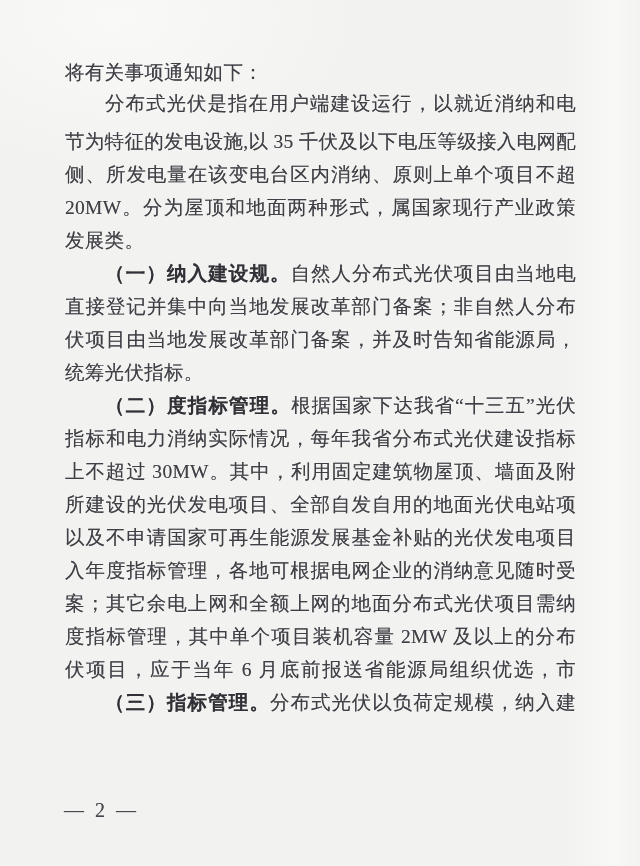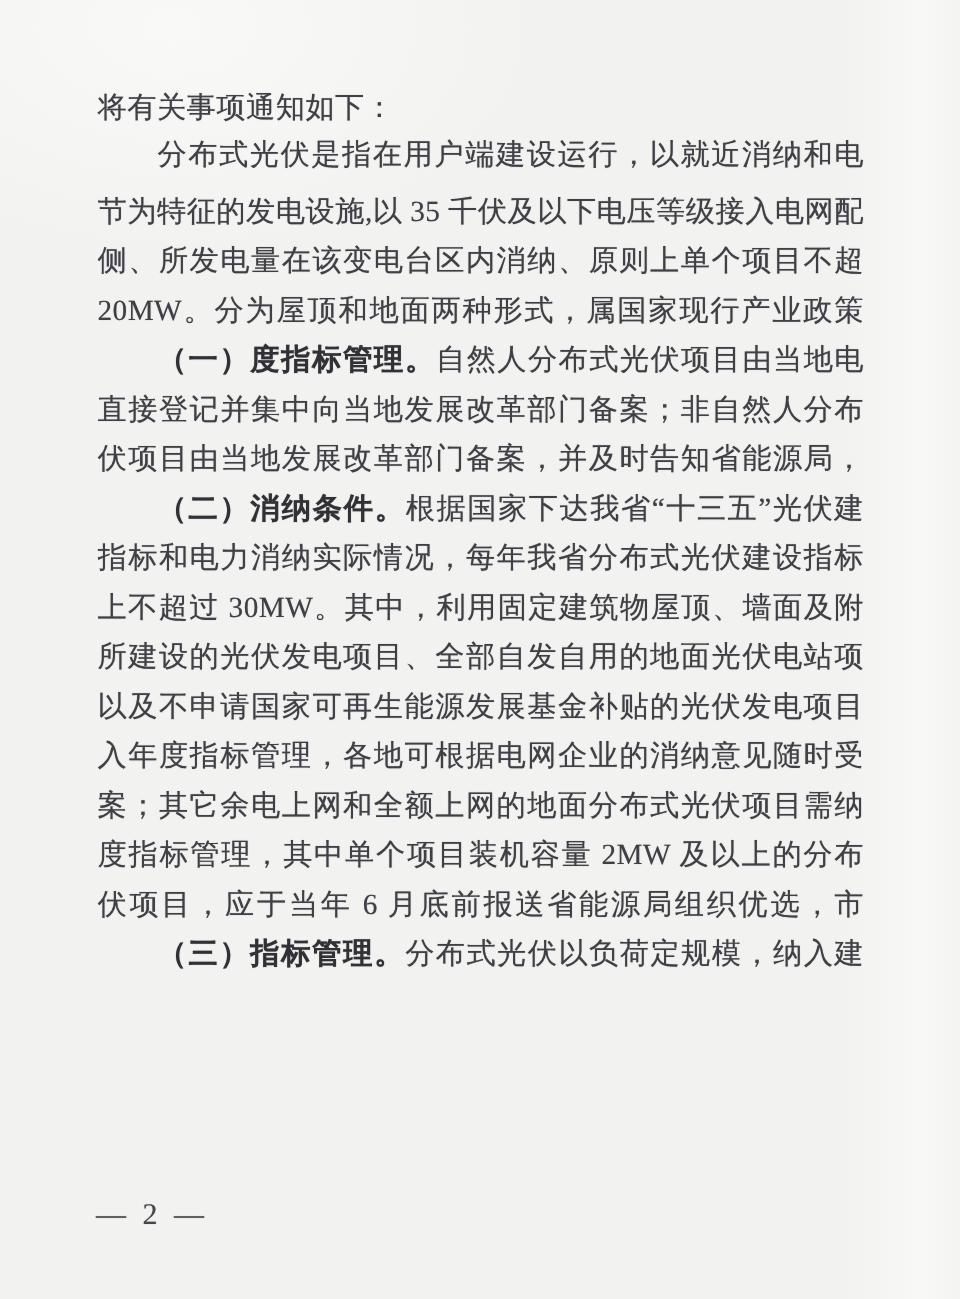--- a/index.html
+++ b/index.html
@@ -66,24 +66,26 @@
 </head>
 <body>
 
 <div class="page">
   <div class="body-text" id="lines-container">
       <div class="line"><span>将有关事项通知如下：</span></div>
       <div class="line indent justify"><span>分布式光伏是指在用户端建设运行，以就近消纳和电网调</span></div>
       <div class="line justify"><span>节为特征的发电设施,以 35 千伏及以下电压等级接入电网配电</span></div>
       <div class="line justify"><span>侧、所发电量在该变电台区内消纳、原则上单个项目不超过</span></div>
       <div class="line justify"><span>20MW。分为屋顶和地面两种形式，属国家现行产业政策鼓励</span></div>
-      <div class="line indent justify"><span class="bold">（一）度指标管理。</span><span>自然人分布式光伏项目由当地电网企业</span></div>
+      <div class="line"><span>发展类。</span></div>
+      <div class="line indent justify"><span class="bold">（一）纳入建设规。</span><span>自然人分布式光伏项目由当地电网企业</span></div>
       <div class="line justify"><span>直接登记并集中向当地发展改革部门备案；非自然人分布式光</span></div>
       <div class="line justify"><span>伏项目由当地发展改革部门备案，并及时告知省能源局，以便</span></div>
-      <div class="line indent justify"><span class="bold">（二）消纳条件。</span><span>根据国家下达我省“十三五”光伏建设</span></div>
+      <div class="line"><span>统筹光伏指标。</span></div>
+      <div class="line indent justify"><span class="bold">（二）度指标管理。</span><span>根据国家下达我省“十三五”光伏建设</span></div>
       <div class="line justify"><span>指标和电力消纳实际情况，每年我省分布式光伏建设指标原则</span></div>
       <div class="line justify"><span>上不超过 30MW。其中，利用固定建筑物屋顶、墙面及附属场</span></div>
       <div class="line justify"><span>所建设的光伏发电项目、全部自发自用的地面光伏电站项目，</span></div>
       <div class="line justify"><span>以及不申请国家可再生能源发展基金补贴的光伏发电项目不纳</span></div>
       <div class="line justify"><span>入年度指标管理，各地可根据电网企业的消纳意见随时受理备</span></div>
       <div class="line justify"><span>案；其它余电上网和全额上网的地面分布式光伏项目需纳入年</span></div>
       <div class="line justify"><span>度指标管理，其中单个项目装机容量 2MW 及以上的分布式光</span></div>
       <div class="line justify"><span>伏项目，应于当年 6 月底前报送省能源局组织优选，市（州）</span></div>
       <div class="line indent justify"><span class="bold">（三）指标管理。</span><span>分布式光伏以负荷定规模，纳入建设规</span></div>
     </div>

